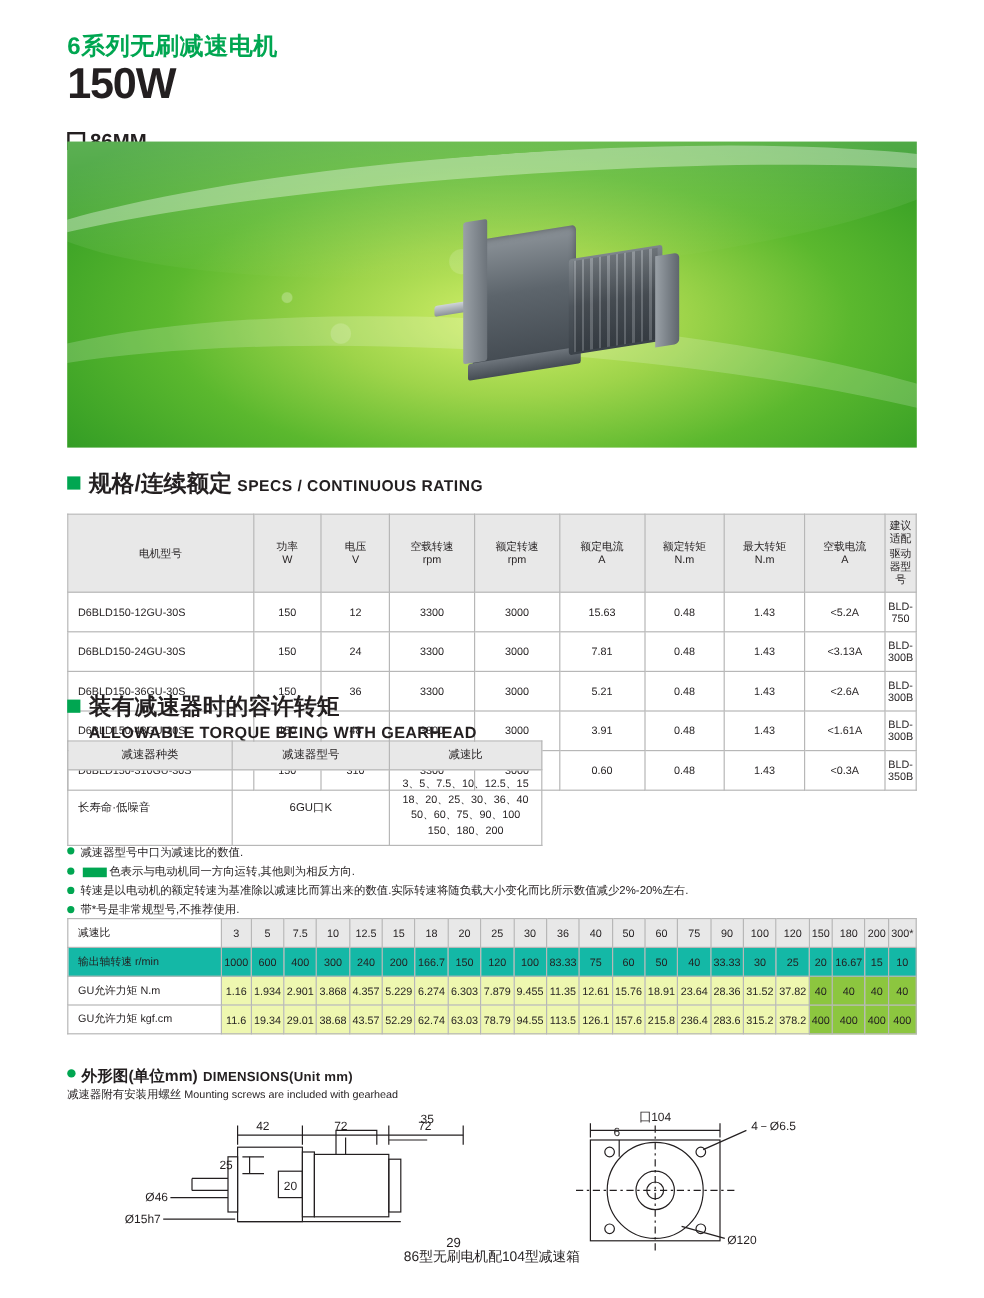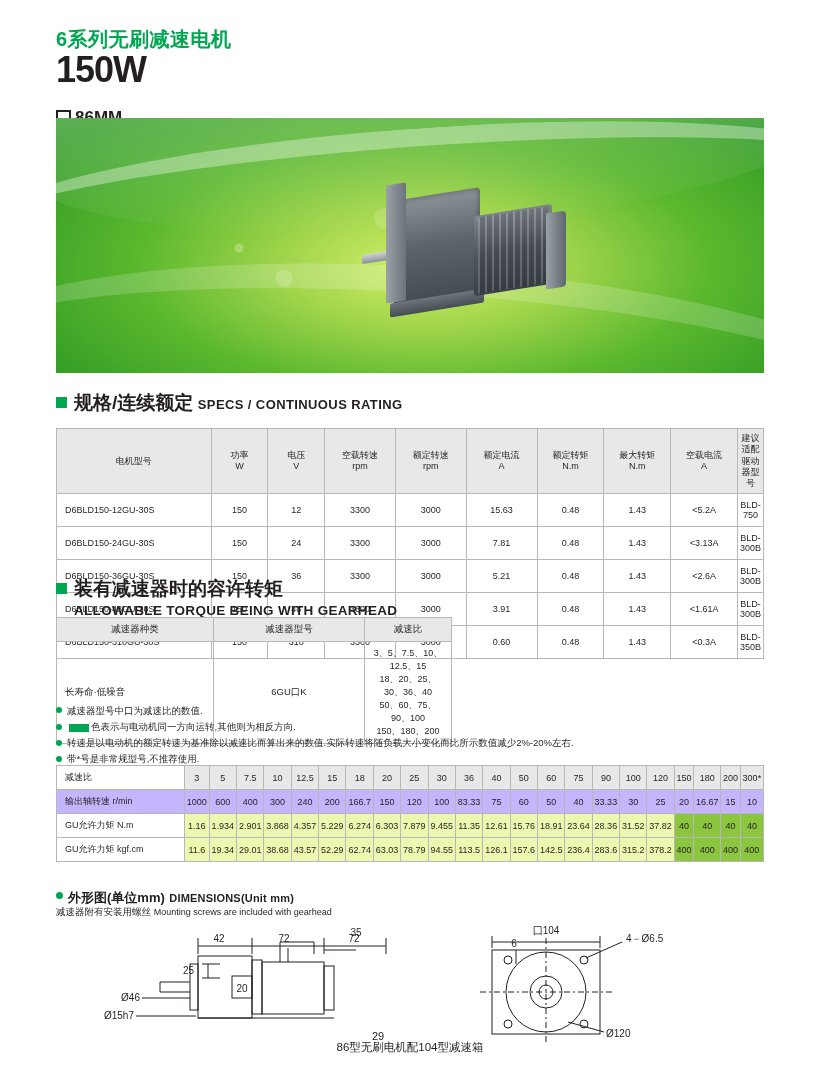--- a/index.html
+++ b/index.html
@@ -121,37 +121,37 @@
   
   table{border-collapse:collapse;}
   .t1{position:absolute;left:56px;top:428px;width:708px;font-size:9px;}
   .t1 th,.t1 td{border:1px solid #b7b7b7;text-align:center;color:#231f20;}
   .t1 thead th{background:#e8e8e8;font-weight:normal;padding:4px 2px;line-height:1.25;font-size:9px;}
   .t1 tbody td{padding:6px 2px;font-size:9px;}
   .t1 tbody td.left{text-align:left;padding-left:8px;}
 
   .t2{position:absolute;left:56px;top:617px;width:396px;font-size:9.5px;}
   .t2 th,.t2 td{border:1px solid #b7b7b7;text-align:center;color:#231f20;}
-  .t2 thead th{background:#e8e8e8;font-weight:normal;padding:5px 13px;}
+  .t2 thead th{background:#e8e8e8;font-weight:normal;padding:5px 3px;}
   .t2 td{padding:6px 4px;}
   .t2 td.l{text-align:left;padding-left:8px;}
   .t2 .ratio{line-height:1.45;font-size:9px;padding:5px 6px;}
 
   .notes{position:absolute;left:56px;top:703px;width:700px;font-size:9.5px;line-height:1.7;color:#231f20;}
   .notes .dot{display:inline-block;width:6px;height:6px;border-radius:50%;background:#00a651;margin-right:5px;vertical-align:middle;position:relative;top:-1px;}
   .notes .greenbox{display:inline-block;width:20px;height:8px;background:#00a651;vertical-align:middle;margin:0 2px;}
 
   .t3{position:absolute;left:56px;top:765px;width:708px;font-size:9px;}
   .t3 th,.t3 td{border:1px solid #b7b7b7;text-align:center;color:#231f20;padding:5px 1px;}
   .t3 thead th{background:#e8e8e8;font-weight:normal;}
   .t3 td.rowhdr,.t3 th.rowhdr{text-align:left;padding-left:8px;width:118px;background:#ffffff;font-weight:normal;}
   .t3 tr.torque td{background:#eef7b0;}
   .t3 tr.torque td.rowhdr{background:#ffffff;}
   .t3 tr.torque td.hl{background:#8cc63f;}
-  .t3 tbody tr:first-child td{background:#c4b5fd;}
+  .t3 tbody tr:first-child td{background:#14b8a6;}
 
   
   .dimhdr{position:absolute;left:56px;top:888px;}
   .dimhdr .d{display:inline-block;width:7px;height:7px;border-radius:50%;background:#00a651;margin-right:5px;vertical-align:middle;position:relative;top:-2px;}
   .dimhdr .cn{font-size:13px;font-weight:bold;}
   .dimhdr .en{font-size:11px;font-weight:bold;letter-spacing:.2px;}
   .dimsub{position:absolute;left:56px;top:906px;font-size:9.5px;}
   .dimsub .en{font-size:9px;}
 
   .draw{position:absolute;left:56px;top:920px;width:708px;height:125px;}
@@ -390,21 +390,21 @@
         <td>38.68</td>
         <td>43.57</td>
         <td>52.29</td>
         <td>62.74</td>
         <td>63.03</td>
         <td>78.79</td>
         <td>94.55</td>
         <td>113.5</td>
         <td>126.1</td>
         <td>157.6</td>
-        <td>142.5</td>
+        <td>215.8</td>
         <td>236.4</td>
         <td>283.6</td>
         <td>315.2</td>
         <td>378.2</td>
         <td class="hl">400</td>
         <td class="hl">400</td>
         <td class="hl">400</td>
         <td class="hl">400</td>
       </tr>
     </tbody>

